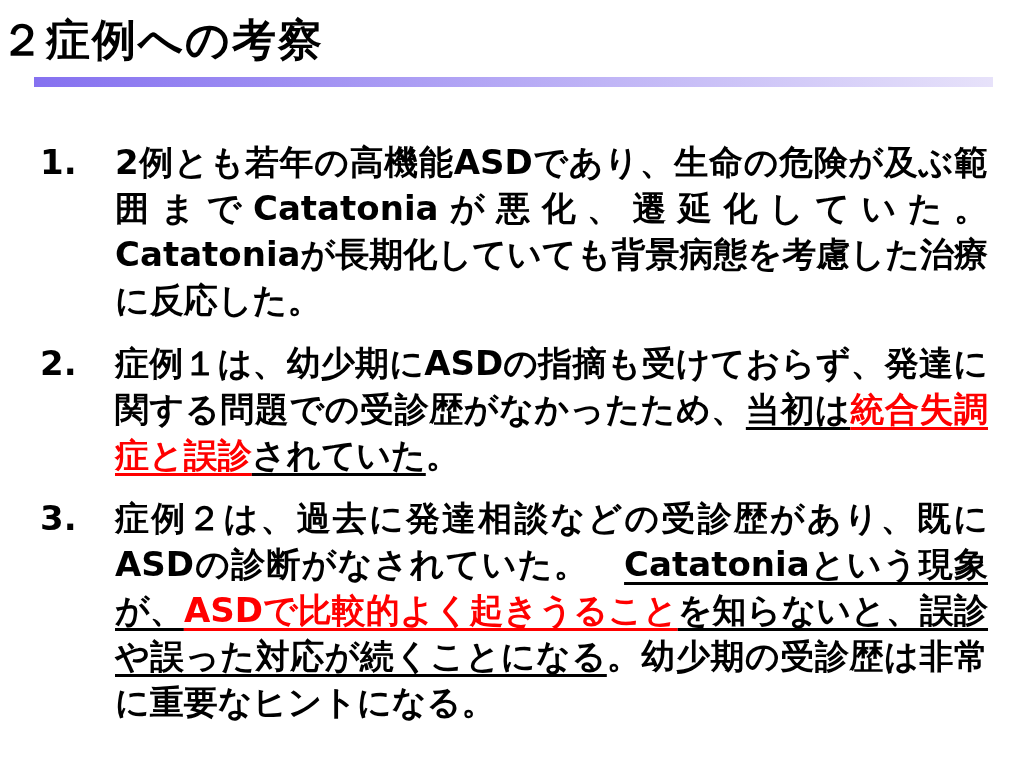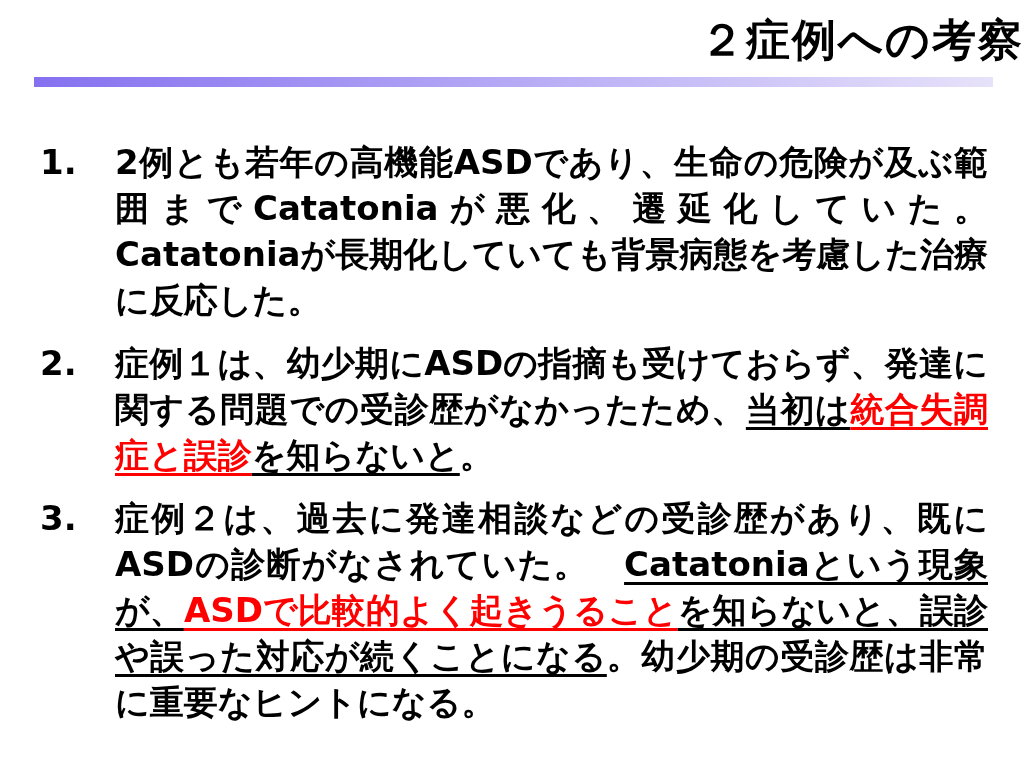--- a/index.html
+++ b/index.html
@@ -15,21 +15,21 @@
     overflow: hidden;
     font-family: "DejaVu Sans", "Liberation Sans", sans-serif;
     font-weight: 700;
     color: #000000;
   }
   .title {
     margin: 0;
     padding-top: 14px;
     font-size: 44px;
     line-height: 52px;
-    text-align: right;
+    text-align: left;
     letter-spacing: 2px;
     font-weight: 700;
   }
   .accent-bar {
     height: 10px;
     margin: 11px 31px 0 34px;
     
     background: linear-gradient(to right, #8571f0, #e7e2fa);
   }
   .case-list {
@@ -66,20 +66,20 @@
 <div class="slide">
   <h1 class="title">２症例への考察</h1>
   <div class="accent-bar" style="background: linear-gradient(to right, rgb(133, 113, 240), rgb(231, 226, 250));"></div>
   <div class="case-list">
       <div class="item">
         <div class="num">1.</div>
         <div class="txt"><span class="seg plain">2例とも若年の高機能ASDであり、生命の危険が及ぶ範囲までCatatoniaが悪化、遷延化していた。　Catatoniaが長期化していても背景病態を考慮した治療に反応した。</span></div>
       </div>
       <div class="item">
         <div class="num">2.</div>
-        <div class="txt"><span class="seg plain">症例１は、幼少期にASDの指摘も受けておらず、発達に関する問題での受診歴がなかったため、</span><span class="seg underline">当初は</span><span class="seg red-underline">統合失調症と誤診</span><span class="seg underline">を知らないと</span><span class="seg plain">。</span></div>
+        <div class="txt"><span class="seg plain">症例１は、幼少期にASDの指摘も受けておらず、発達に関する問題での受診歴がなかったため、</span><span class="seg underline">当初は</span><span class="seg red-underline">統合失調症と誤診</span><span class="seg underline">されていた</span><span class="seg plain">。</span></div>
       </div>
       <div class="item">
         <div class="num">3.</div>
         <div class="txt"><span class="seg plain">症例２は、過去に発達相談などの受診歴があり、既にASDの診断がなされていた。　</span><span class="seg underline">Catatoniaという現象が、</span><span class="seg red-underline">ASDで比較的よく起きうること</span><span class="seg underline">を知らないと、誤診や誤った対応が続くことになる</span><span class="seg plain">。幼少期の受診歴は非常に重要なヒントになる。</span></div>
       </div>
     </div>
 </div>
 
 </body></html>

